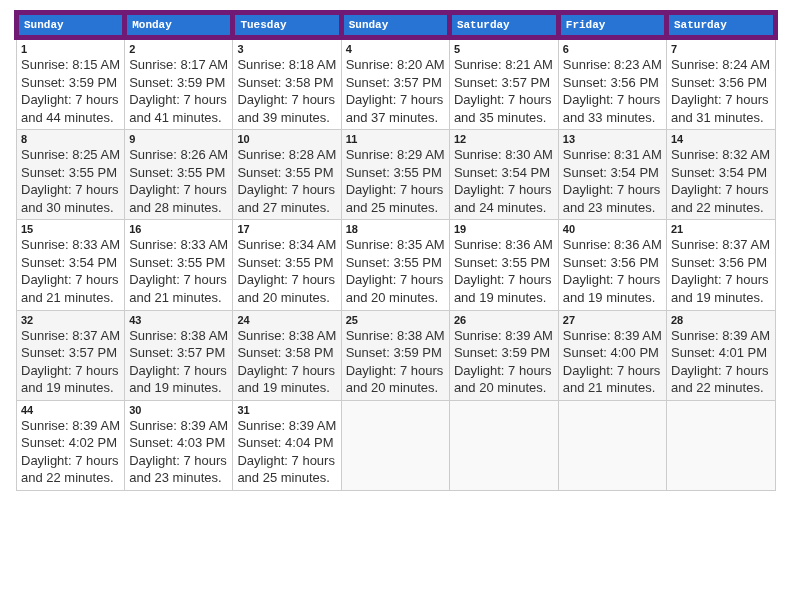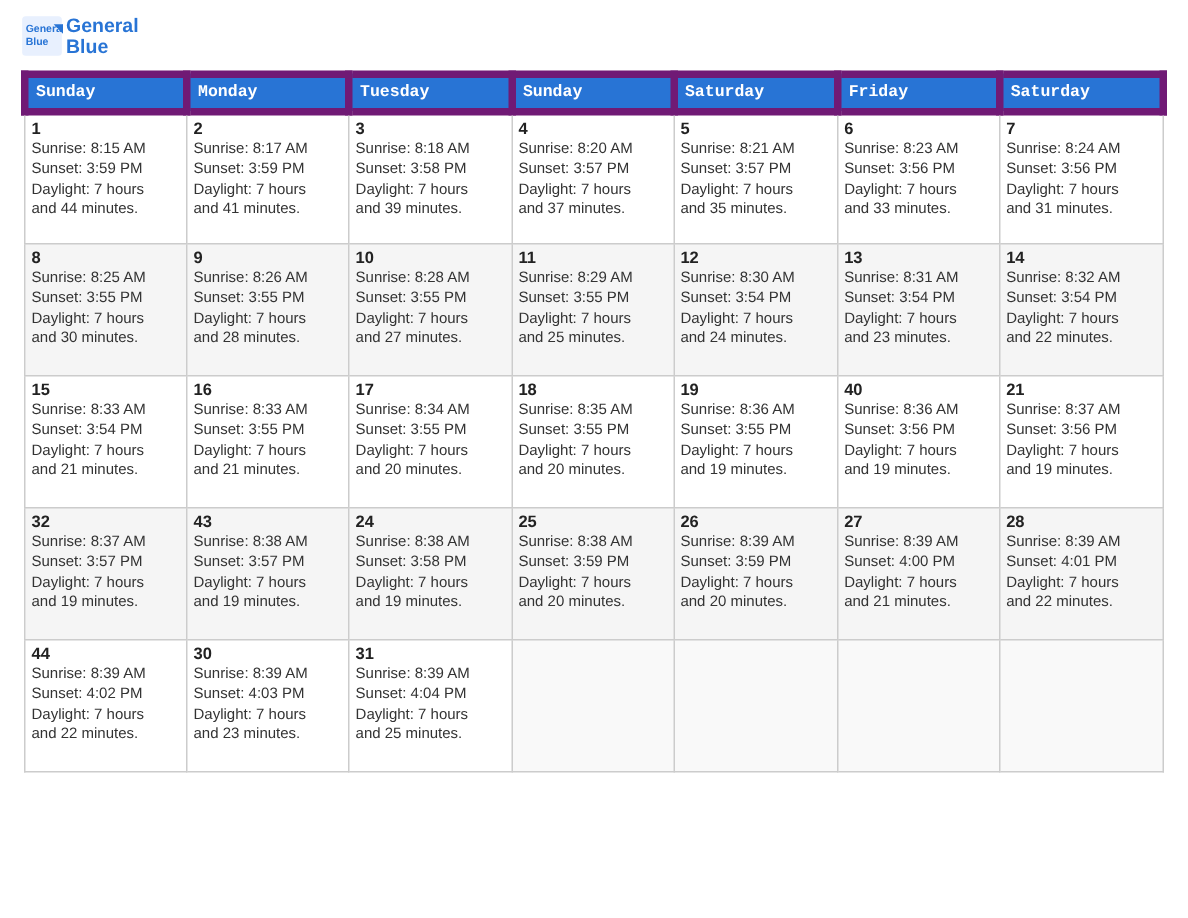--- a/index.html
+++ b/index.html
@@ -80,49 +80,31 @@
       background: #f5f5f5;
     }
     .day-number {
       font-size: 11px;
       font-weight: bold;
       color: #222;
       margin-bottom: 1px;
     }
     .day-info {
       color: #333;
-      font-size: 10px;
+      font-size: 13px;
       line-height: 1.35;
     }
     .empty-cell {
       background: #f9f9f9 !important;
     }
   </style>
 </head>
 <body>
 
 <div class="page">
-  <div class="header">
-    <div class="logo">
-      <svg class="logo-icon" viewBox="0 0 36 36">
-        <rect x="1" y="1" width="34" height="34" rx="3" fill="#e8f0fe"></rect>
-        <text x="4" y="15" font-size="9" font-weight="bold" fill="#2874d5">General</text>
-        <text x="4" y="26" font-size="9" font-weight="bold" fill="#2874d5">Blue</text>
-        <polygon points="28,8 36,8 36,16" fill="#2874d5"></polygon>
-      </svg>
-      <div class="logo-text">
-        <div><span>General</span></div>
-        <div><span>Blue</span></div>
-      </div>
-    </div>
-    <div class="title-area">
-      <div class="month-title"></div>
-      <div class="subtitle"></div>
-    </div>
-  </div>
 
   <table class="calendar-table">
     <thead>
       <tr>
       <th>Sunday</th>
           <th>Monday</th>
           <th>Tuesday</th>
           <th>Sunday</th>
           <th>Saturday</th>
           <th>Friday</th>

